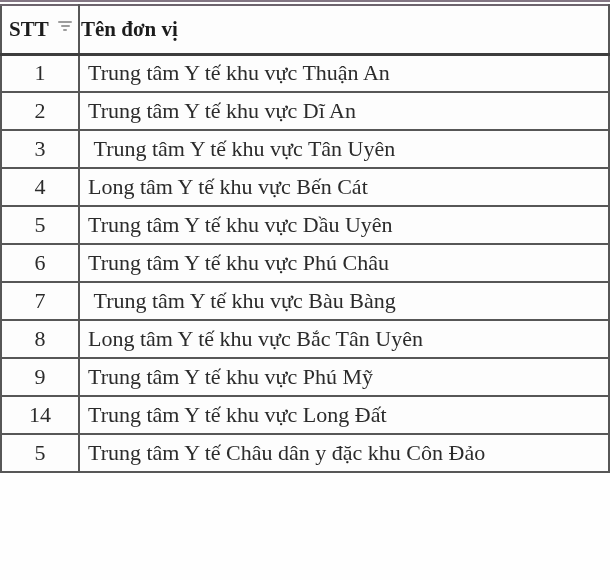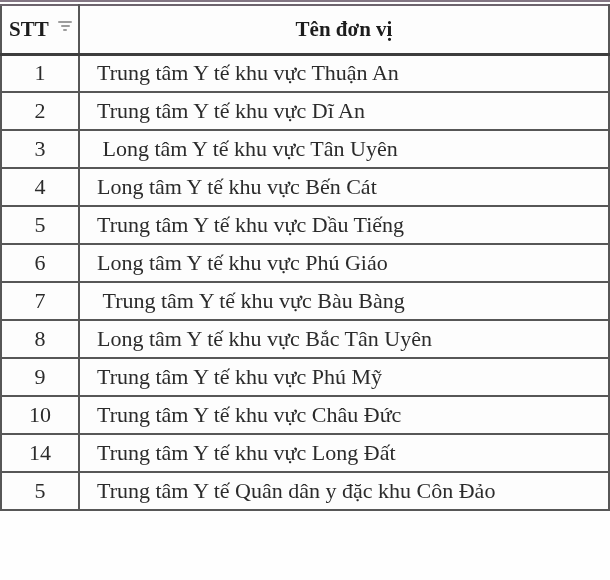--- a/index.html
+++ b/index.html
@@ -40,29 +40,29 @@
     font-weight: bold;
     color: #1c1c1c;
     background: #fdfdfd;
     margin-left: 23px;
   }
   th.stt-h {
     text-align: left;
     padding: 0 0 0 7px;
     white-space: nowrap;
   }
-  th.name-h { text-align: center; }
+  th.name-h { text-align: left; }
   tbody td {
     height: 38px;
     font-size: 22px;
     background: #fdfdfd;
   }
   td.stt { text-align: center; }
   td.name {
-    padding-left: 17px;
+    padding-left: 8px;
     white-space: pre-wrap; 
   }
   
   .sort-icon {
     display: inline-block;
     vertical-align: 3px;
     margin-left: 9px;
     width: 15px;
     cursor: pointer;
   }
@@ -103,64 +103,60 @@
     <td class="name">Trung tâm Y tế khu vực Thuận An</td>
   </tr>
 
   <tr>
     <td class="stt">2</td>
     <td class="name">Trung tâm Y tế khu vực Dĩ An</td>
   </tr>
 
   <tr>
     <td class="stt">3</td>
-    <td class="name"> Long tâm Y tế khu vực Tân Uyên</td>
+    <td class="name"> Trung tâm Y tế khu vực Tân Uyên</td>
   </tr>
 
   <tr>
     <td class="stt">4</td>
     <td class="name">Long tâm Y tế khu vực Bến Cát</td>
   </tr>
 
   <tr>
     <td class="stt">5</td>
-    <td class="name">Trung tâm Y tế khu vực Dầu Tiếng</td>
+    <td class="name">Trung tâm Y tế khu vực Dầu Uyên</td>
   </tr>
 
   <tr>
     <td class="stt">6</td>
-    <td class="name">Long tâm Y tế khu vực Phú Giáo</td>
+    <td class="name">Trung tâm Y tế khu vực Phú Châu</td>
   </tr>
 
   <tr>
     <td class="stt">7</td>
     <td class="name"> Trung tâm Y tế khu vực Bàu Bàng</td>
   </tr>
 
   <tr>
     <td class="stt">8</td>
     <td class="name">Long tâm Y tế khu vực Bắc Tân Uyên</td>
   </tr>
 
   <tr>
     <td class="stt">9</td>
     <td class="name">Trung tâm Y tế khu vực Phú Mỹ</td>
   </tr>
 
-  <tr>
-    <td class="stt">10</td>
-    <td class="name">Trung tâm Y tế khu vực Châu Đức</td>
-  </tr>
 
 
   <tr>
     <td class="stt">14</td>
     <td class="name">Trung tâm Y tế khu vực Long Đất</td>
   </tr>
 
   <tr>
     <td class="stt">5</td>
-    <td class="name">Trung tâm Y tế Quân dân y đặc khu Côn Đảo</td>
+    <td class="name">Trung tâm Y tế Châu dân y đặc khu Côn Đảo</td>
   </tr>
 </tbody>
     </table>
   </div>
 </div>
 
 </body></html>

